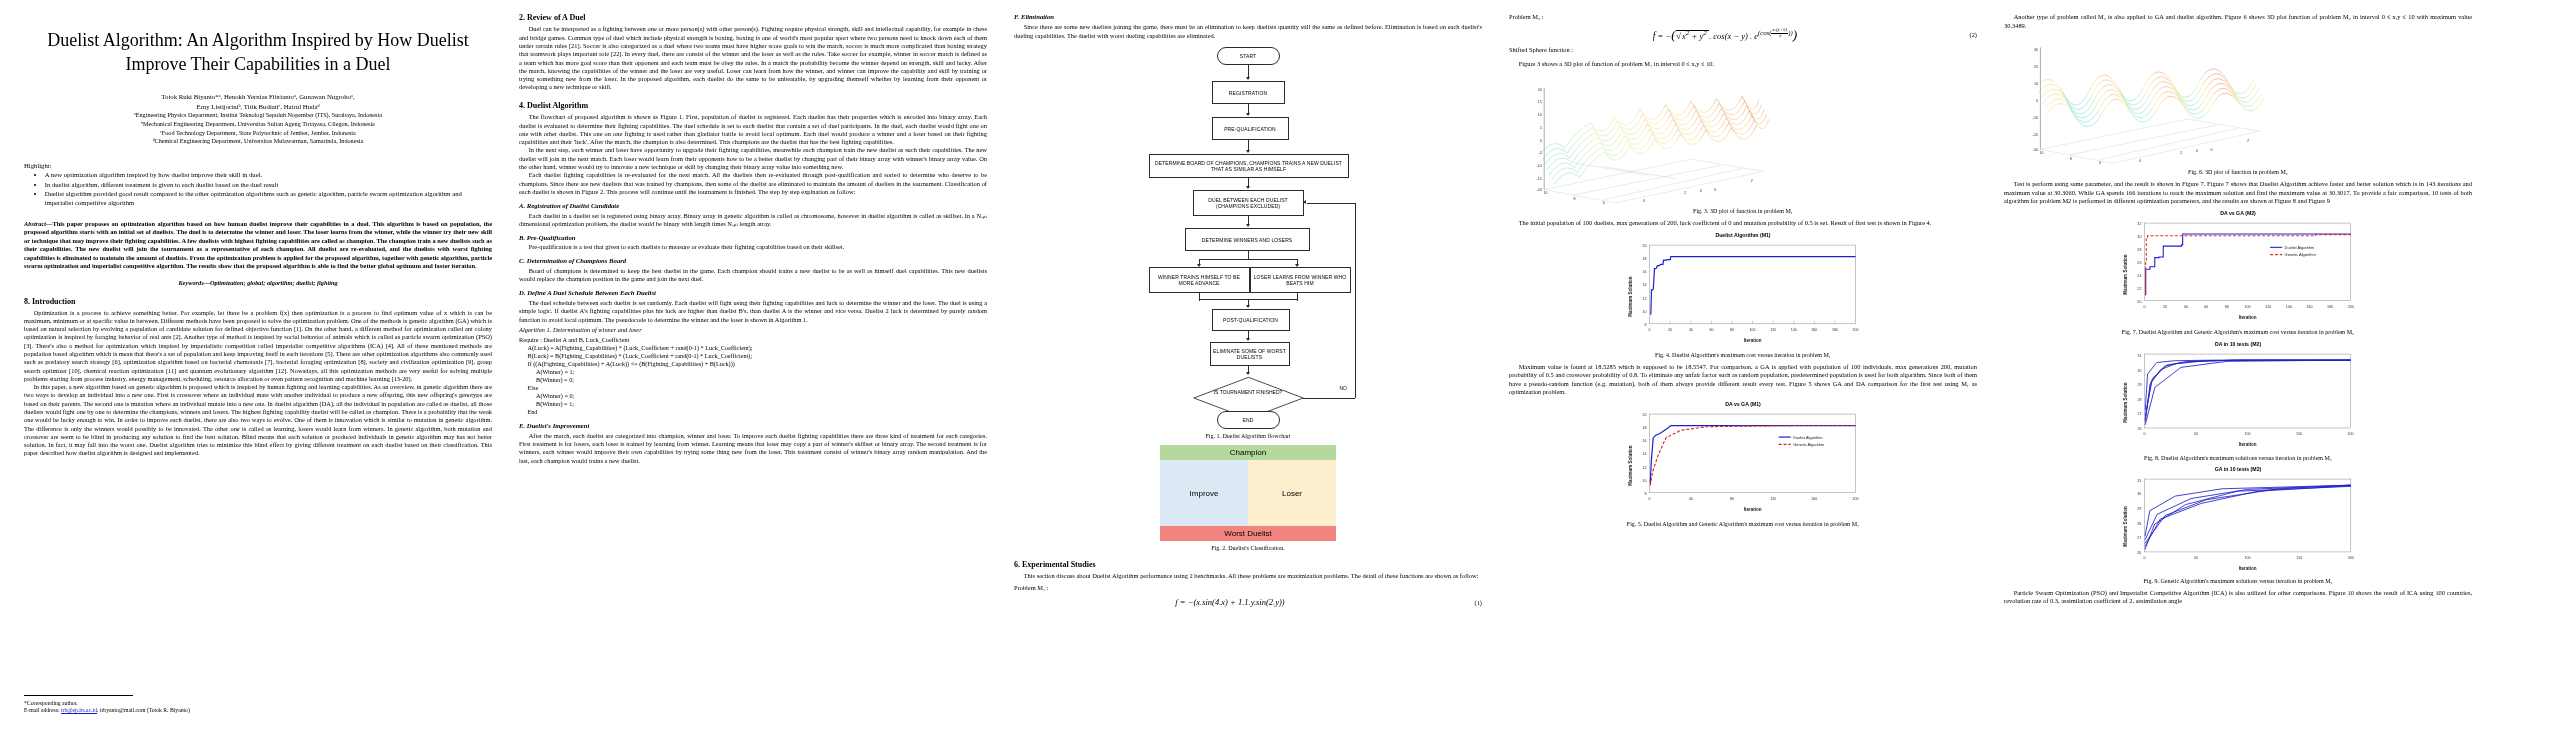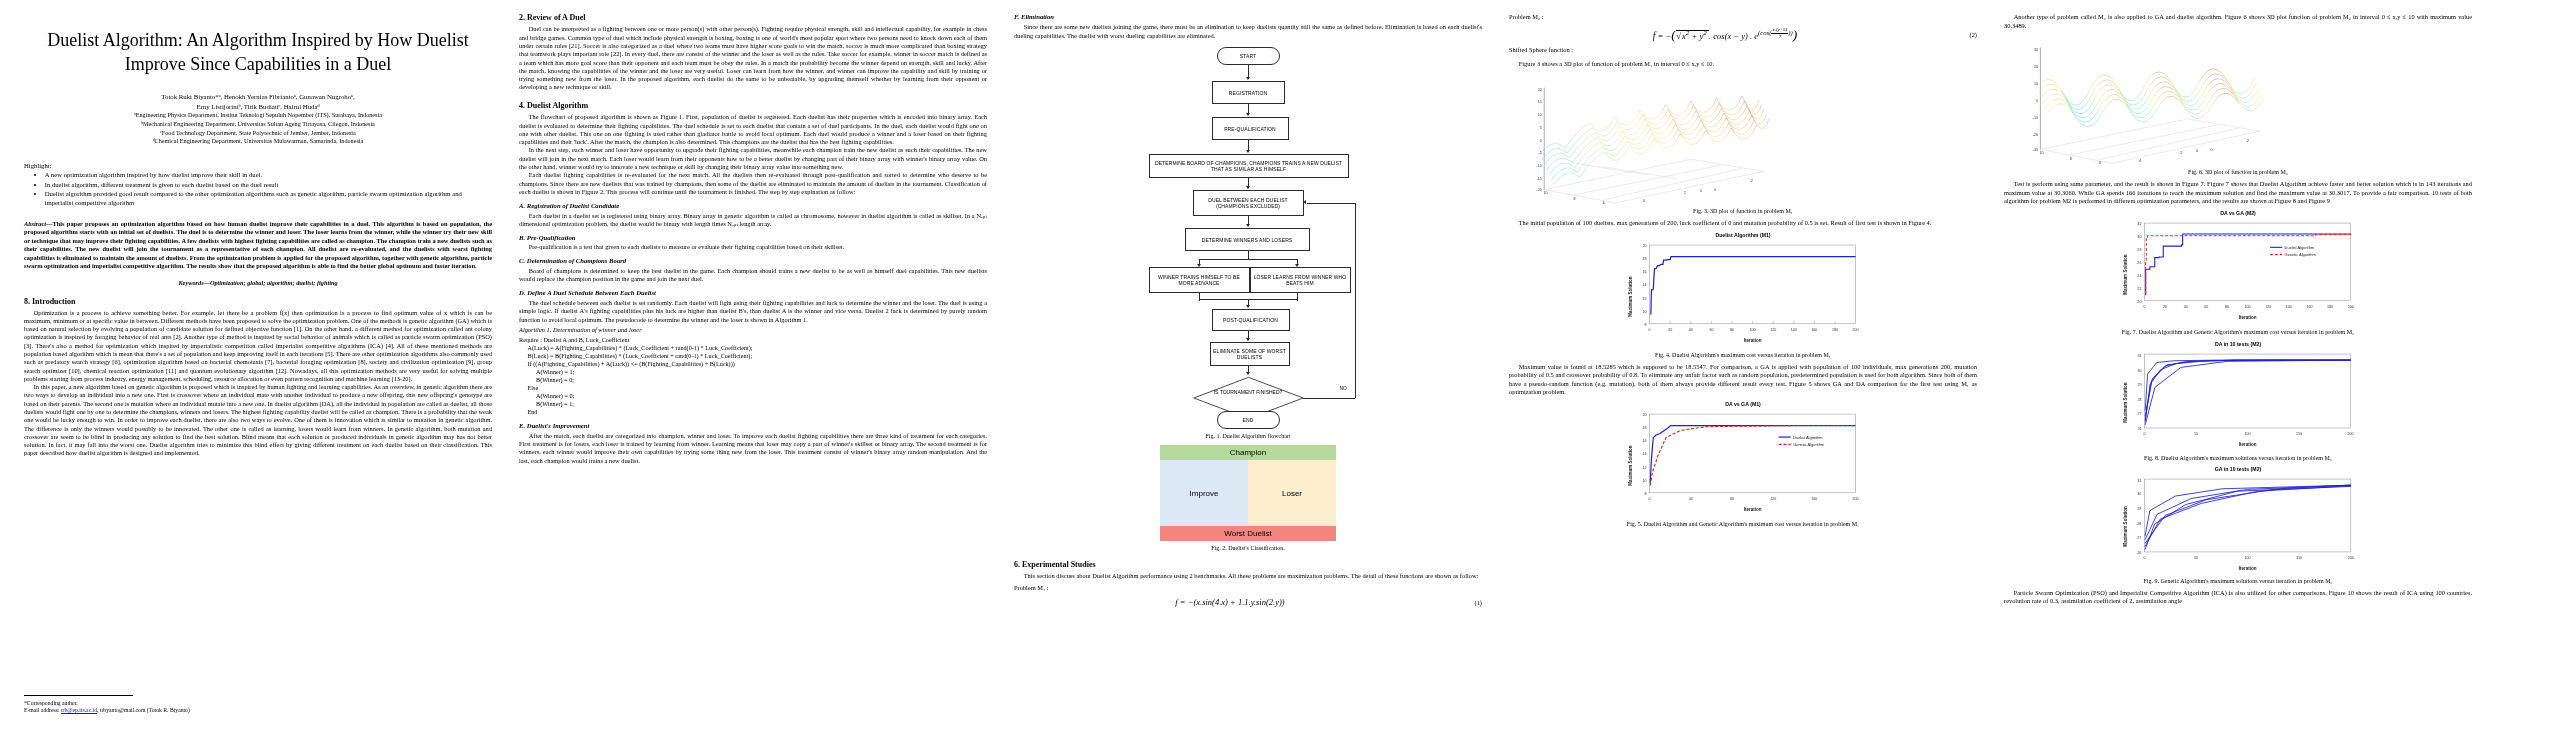--- a/index.html
+++ b/index.html
@@ -98,21 +98,21 @@
   .tick { font-family:"Liberation Sans",sans-serif; font-size:6px; fill:#333; }
   .leg { font-family:"Liberation Sans",sans-serif; font-size:6.5px; fill:#222; }
 </style>
 </head>
 <body>
 
 <div class="page">
 <div class="cols">
 
   <div class="col">
-    <div class="title">Duelist Algorithm: An Algorithm Inspired by How Duelist Improve Since Capabilities in a Duel</div>
+    <div class="title">Duelist Algorithm: An Algorithm Inspired by How Duelist Improve Their Capabilities in a Duel</div>
 
     <div class="authors">Totok Ruki Biyanto*ᵃ, Henokh Yernias Fibriantoᵃ, Gunawan Nugrohoᵃ,</div>
     <div class="authors">Erny Listijoriniᵇ, Titik Budiatiᶜ, Hairul Hudaᵈ</div>
     <div class="affil">ᵃEngineering Physics Department, Institut Teknologi Sepuluh Nopember (ITS), Surabaya, Indonesia</div>
     <div class="affil">ᵇMechanical Engineering Department, Universitas Sultan Ageng Tirtayasa, Cilegon, Indonesia</div>
     <div class="affil">ᶜFood Technology Department, State Polytechnic of Jember, Jember, Indonesia</div>
     <div class="affil">ᵈChemical Engineering Department, Universitas Mulawarman, Samarinda, Indonesia</div>
 
     <div class="hl-head">Highlight:</div>
     <ul class="hl">

